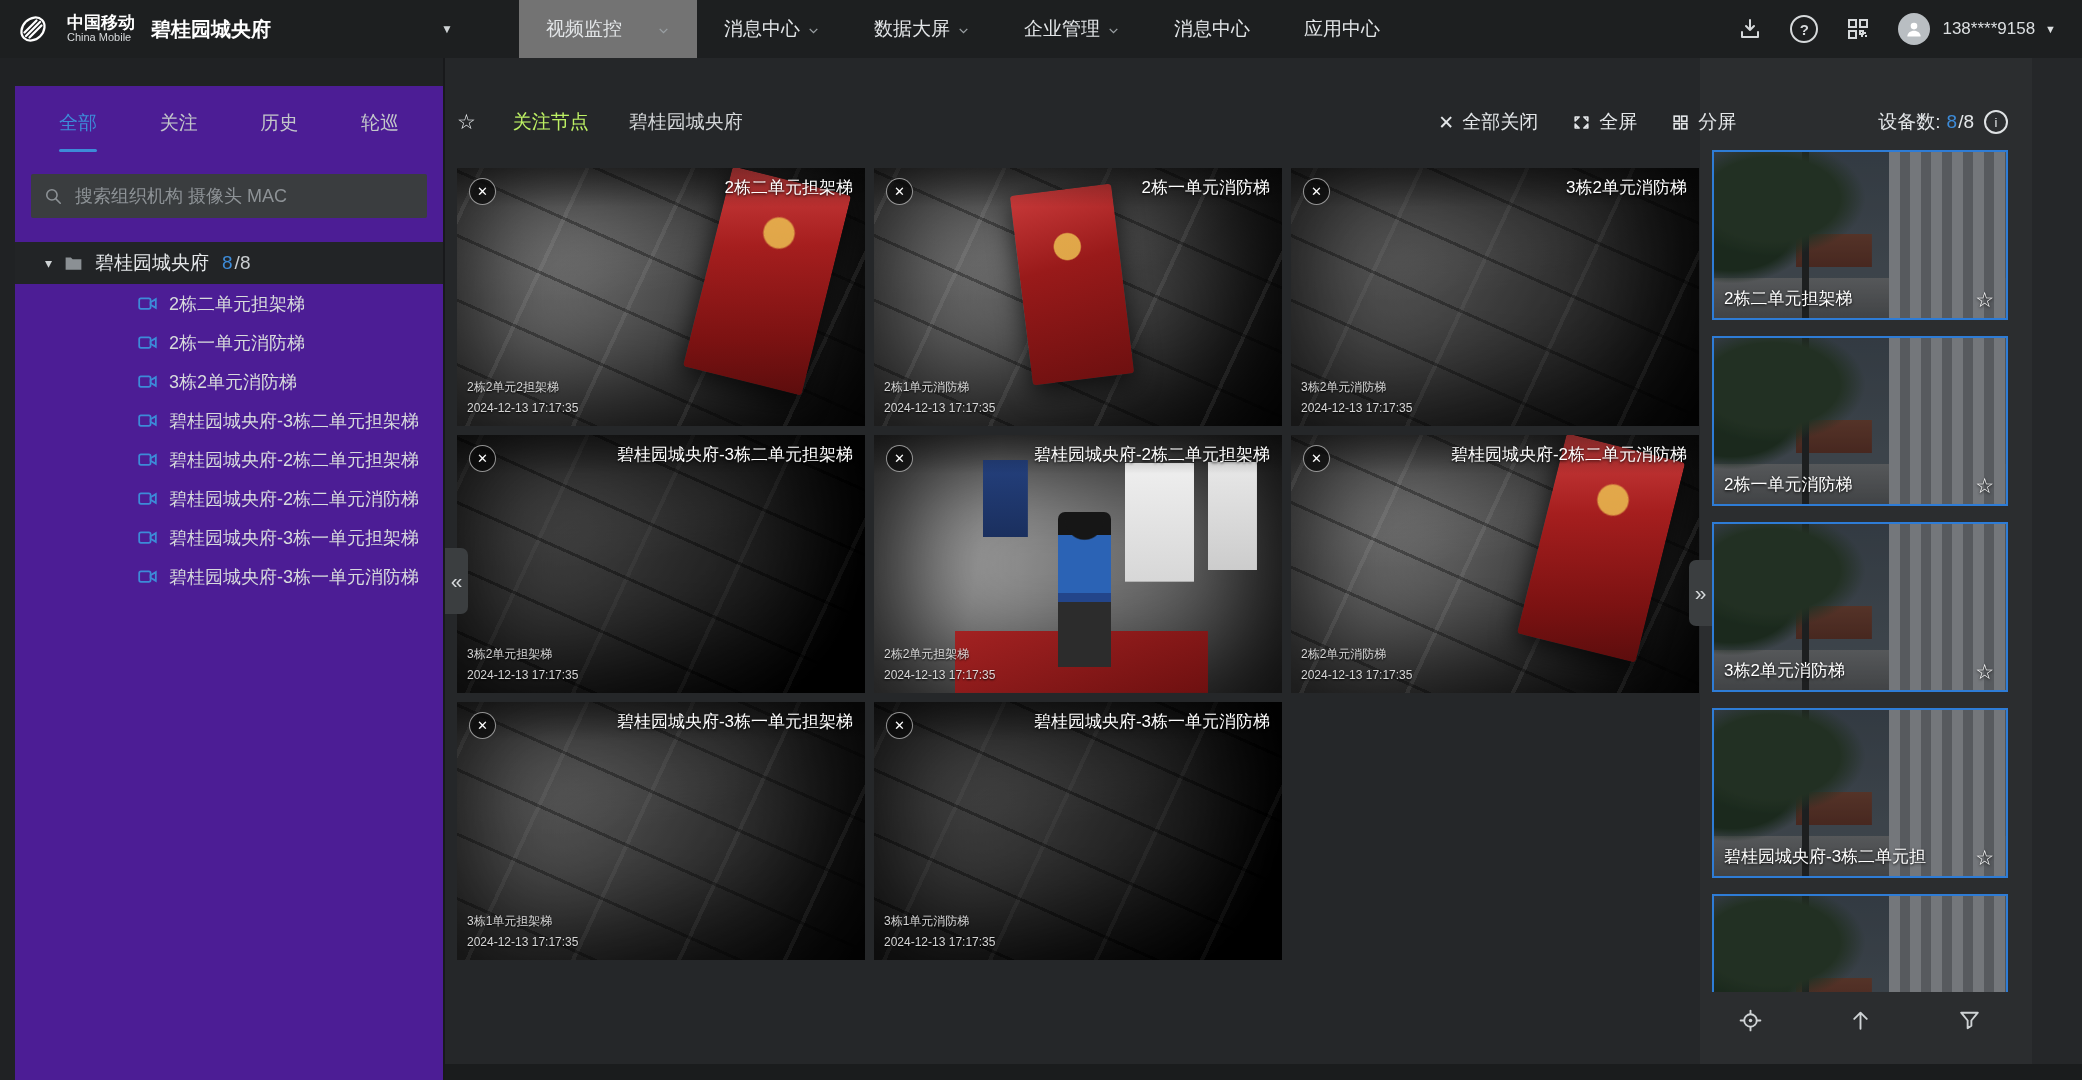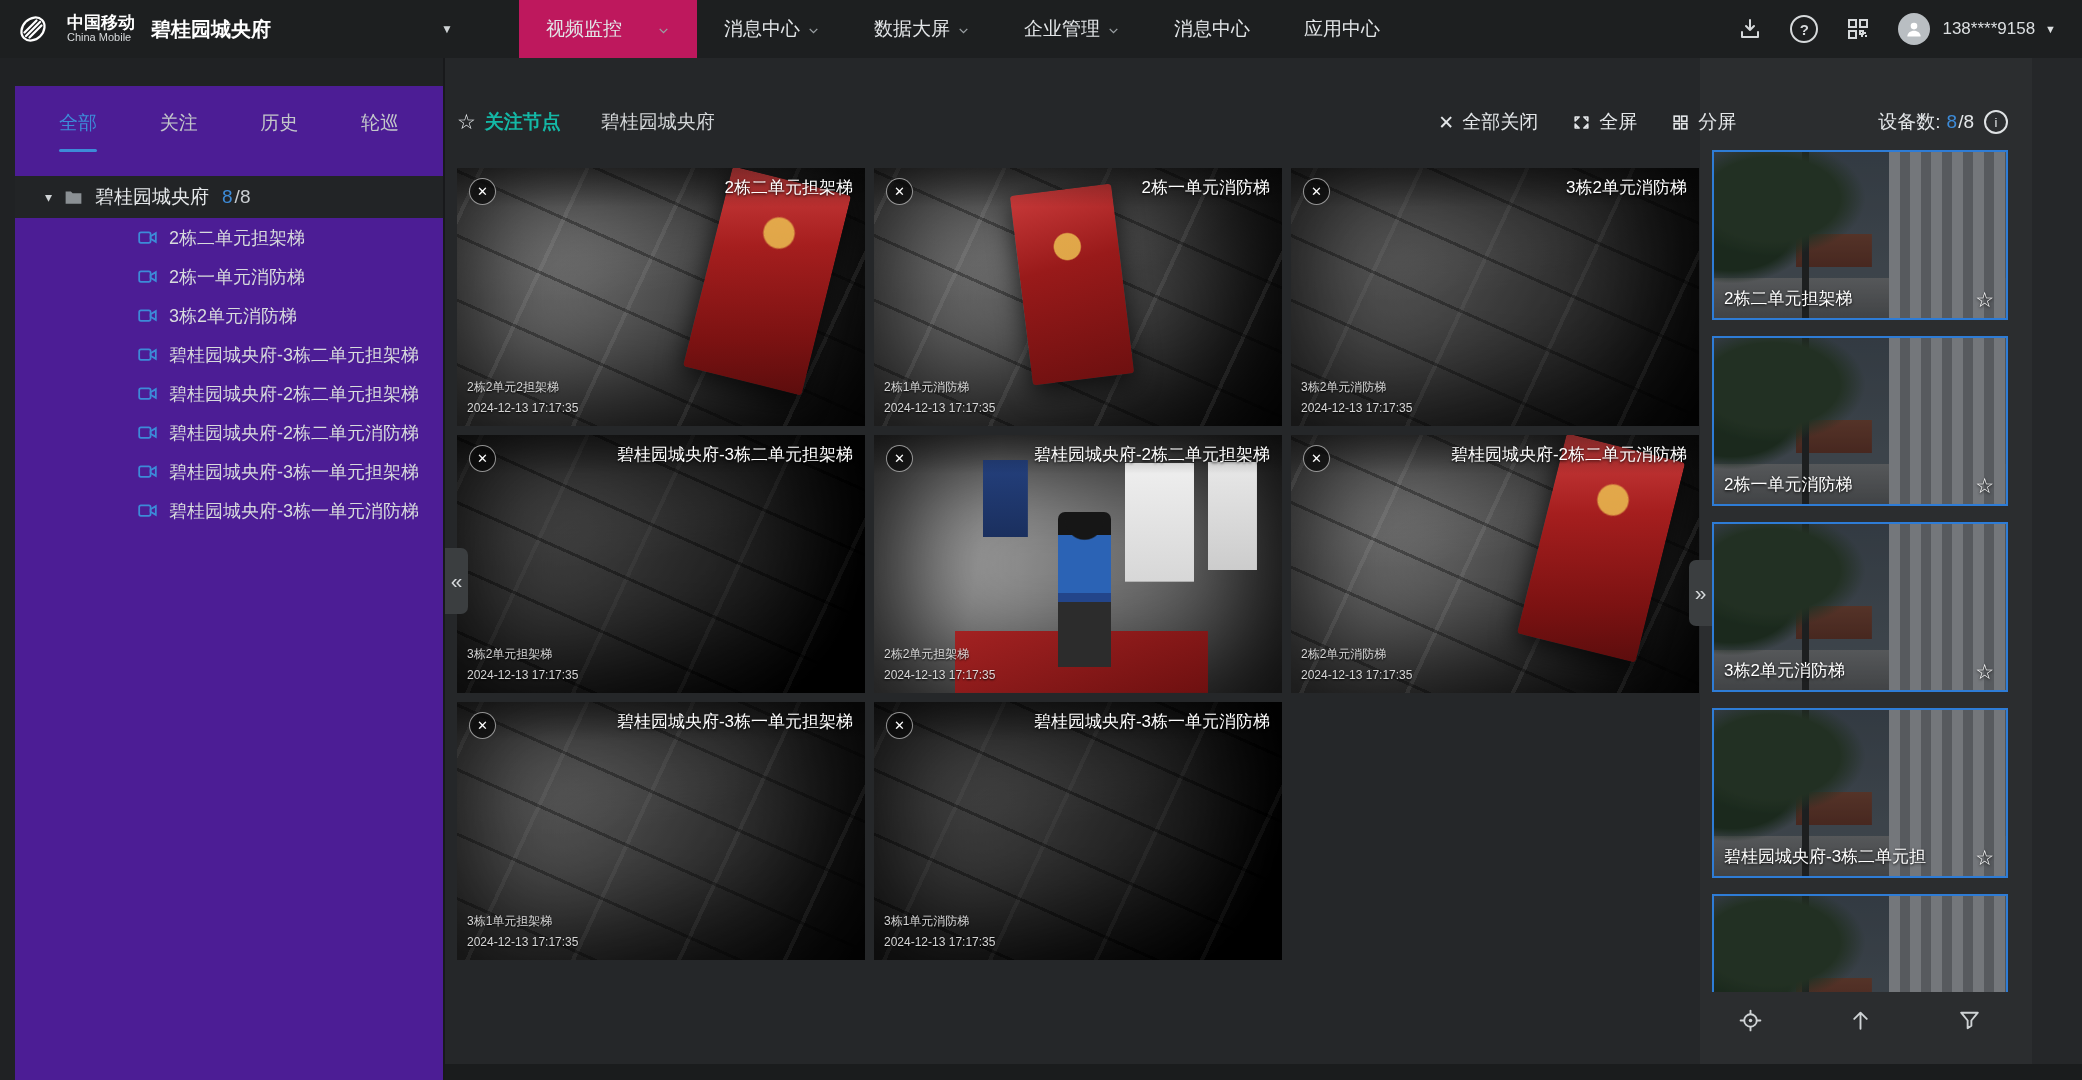--- a/index.html
+++ b/index.html
@@ -13,21 +13,21 @@
     display:flex;align-items:center;color:#e8eaec;z-index:20;}
   .brand{display:flex;align-items:center;gap:17px;padding-left:16px;}
   .brand-text{line-height:1.05;}
   .brand-cn{font-size:17px;font-weight:bold;color:#fff;}
   .brand-en{font-size:11px;color:#d8dbdd;}
   .org-name{margin-left:16px;font-size:20px;font-weight:bold;color:#fff;}
   .org-caret{margin-left:170px;font-size:12px;color:#cfd3d5;cursor:pointer;}
   .nav{display:flex;align-items:stretch;height:100%;margin-left:66px;}
   .nav-item{display:flex;align-items:center;gap:7px;padding:0 27px;font-size:19px;
     color:#e2e5e7;cursor:pointer;white-space:nowrap;}
-  .nav-item.active{background:#be185d;gap:35px;}
+  .nav-item.active{background:#737373;gap:35px;}
   .nav-caret{margin-top:3px;color:#9aa0a4;}
   .top-right{margin-left:auto;display:flex;align-items:center;gap:28px;padding-right:26px;}
   .tb-icon{color:#d6d9db;cursor:pointer;}
   .help-badge{width:24px;height:24px;border:2px solid #d6d9db;border-radius:50%;
     display:flex;align-items:center;justify-content:center;font-size:15px;font-weight:bold;}
   .avatar{width:32px;height:32px;border-radius:50%;background:#b9bec2;
     display:flex;align-items:center;justify-content:center;}
   .user-phone{font-size:17px;color:#dcdfe1;margin-left:-16px;}
   .user-caret{font-size:11px;color:#dcdfe1;margin-left:-18px;cursor:pointer;}
 
@@ -55,21 +55,21 @@
   .cam-label{font-size:18px;color:#d7dadc;white-space:nowrap;}
 
   .v-divider{position:absolute;left:443px;top:58px;bottom:0;width:2px;background:#18191b;}
 
   
   .main-bg{position:absolute;left:445px;top:58px;right:0;bottom:0;background:#252729;}
   .right-bg{position:absolute;left:1700px;top:58px;width:332px;bottom:16px;background:#2b2d2f;}
   .toolbar{position:absolute;left:457px;top:100px;width:1551px;height:44px;
     display:flex;align-items:center;color:#e4e7e9;font-size:19px;z-index:5;}
   .fav-star{font-size:21px;margin-right:9px;color:#eceff1;}
-  .fav-label{font-weight:bold;color:#14b8a6;}
+  .fav-label{font-weight:normal;color:#bef264;margin-left:28px;}
   .crumb{margin-left:40px;color:#d4d7d9;}
   .tb-actions{margin-left:auto;display:flex;align-items:center;gap:34px;}
   .tb-action{display:flex;align-items:center;gap:8px;cursor:pointer;color:#e4e7e9;}
   .device-count{display:flex;align-items:center;gap:6px;margin-left:142px;}
   .dc-on{color:#3d8bd8;}
   .info-icon{width:20px;height:20px;border:2px solid #dfe2e4;border-radius:50%;
     display:flex;align-items:center;justify-content:center;font-size:13px;margin-left:4px;}
 
   
   .grid{position:absolute;left:457px;top:168px;display:grid;
@@ -231,20 +231,29 @@
   <div class="main-bg"></div>
   <div class="right-bg"></div>
 
   <div class="sidebar">
     <div class="tabs">
       <div class="tab active">全部</div>
       <div class="tab">关注</div>
       <div class="tab">历史</div>
       <div class="tab">轮巡</div>
     </div>
+    <div class="search">
+      <svg width="19" height="19" viewBox="0 0 24 24">
+        <g fill="none" stroke="#8d9296" stroke-width="2" stroke-linecap="round">
+          <circle cx="10" cy="10" r="6.5"></circle>
+            <path d="M15 15l5.5 5.5"></path>
+        </g>
+      </svg>
+      <input type="text" placeholder="搜索组织机构 摄像头 MAC" style="">
+    </div>
     <div class="tree">
       <div class="tree-root">
         <span class="tree-caret">▾</span>
         <svg width="21" height="21" viewBox="0 0 24 24">
           <path d="M3 5h6l2 2h10v12H3z" fill="#8b9094"></path>
         </svg>
         <span class="tree-root-name">碧桂园城央府</span>
         <span class="tree-count-on">8</span>
           <span class="tree-count-total" style="margin-left:-9px">/8</span>
       </div>

